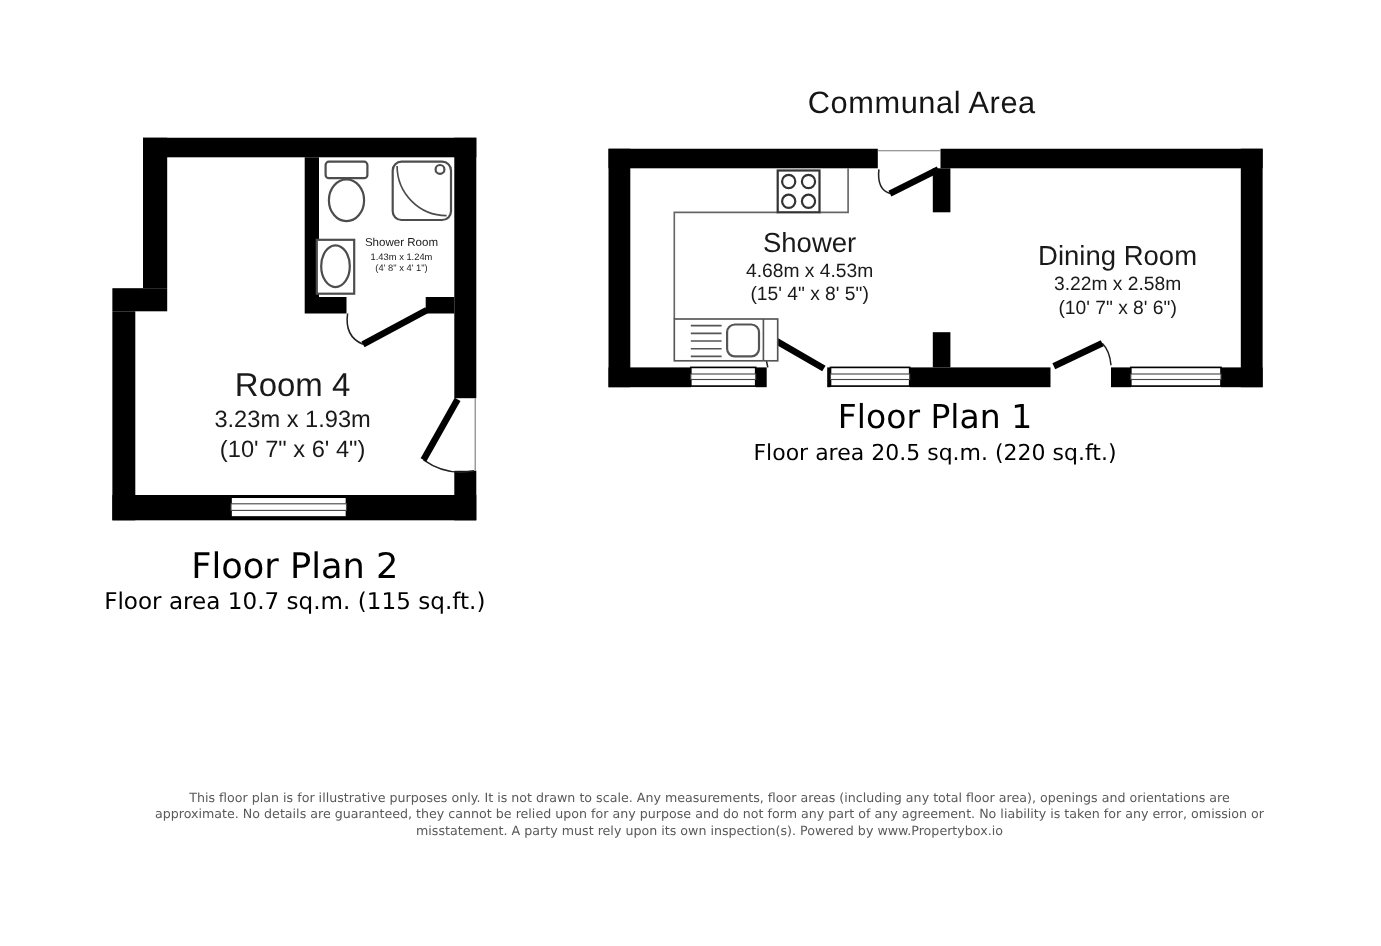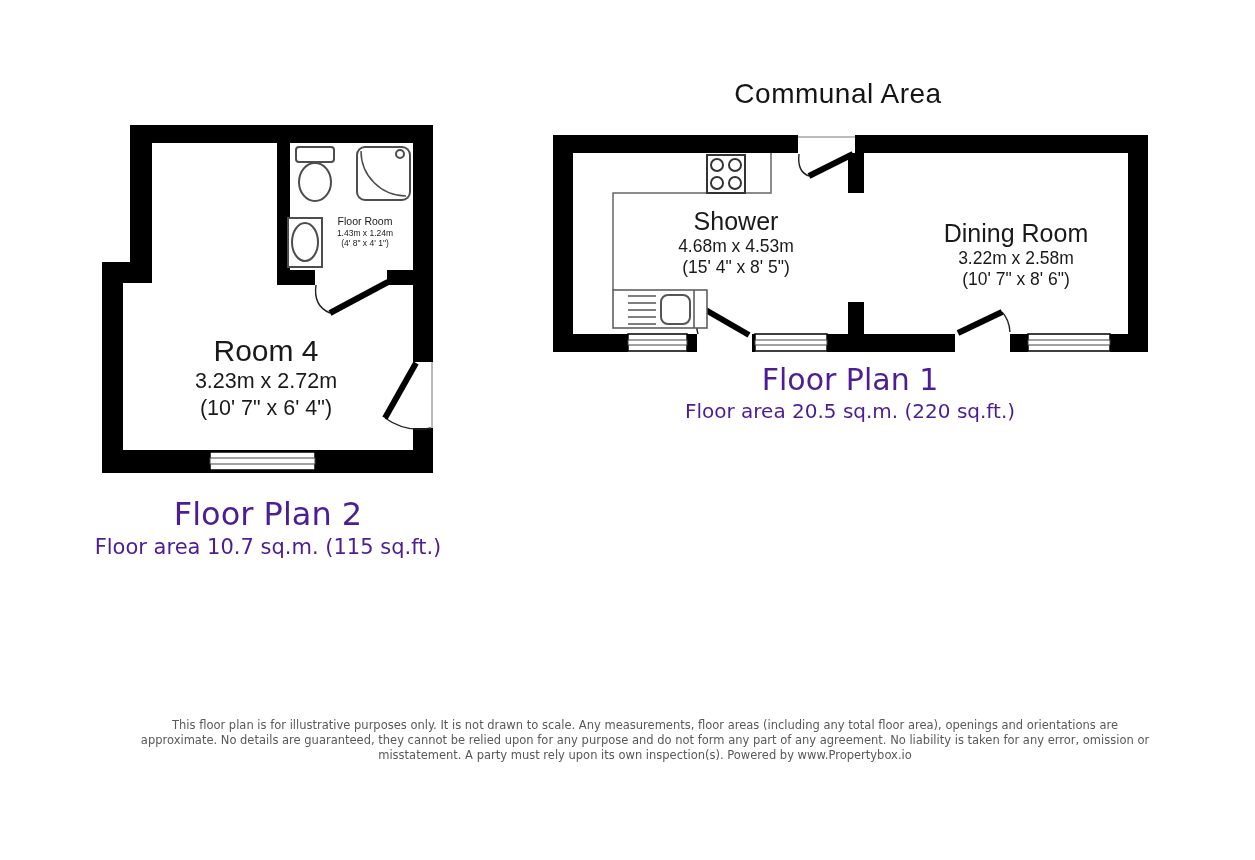--- a/index.html
+++ b/index.html
@@ -31,21 +31,21 @@
   
   .room-label .rname{font-size:25px;line-height:30px;}
   .room-label .rdim{font-size:17.5px;line-height:21px;}
   .room-label-sm .rname{font-size:10.5px;line-height:13px;}
   .room-label-sm .rdim{font-size:8.5px;line-height:10px;}
   .room1-label .rname{font-size:30px;line-height:34px;}
   .room1-label .rdim{font-size:21.5px;line-height:27px;}
 
   .plan-title{
     font-family:"DejaVu Sans", sans-serif;
-    color:#4c1d95;
+    color:#000000;
   }
   .plan-title .pt-name{font-size:30px;line-height:36px;}
   .plan-title .pt-area{font-size:20px;line-height:26px;}
   .fp2 .pt-name{font-size:32px;line-height:40px;}
   .fp2 .pt-area{font-size:21px;line-height:26px;}
 
   .disclaimer{
     left:105px;top:718px;width:1080px;
     font-family:"DejaVu Sans", sans-serif;
     font-size:11.5px;line-height:15px;
@@ -108,28 +108,28 @@
       <path class="fixt-thin" d="M361,151 A45 45 0 0 0 406,196"></path>
       <circle class="fixt" cx="400" cy="154" r="4"></circle>
     </g>
     <g>
       <rect class="fixt" x="288" y="218" width="34" height="49"></rect>
       <ellipse class="fixt" cx="305" cy="242" rx="13" ry="19"></ellipse>
     </g>
   </svg>
 
   <div class="abs center room-label-sm" style="left:322px;top:215px;width:86px;">
-    <div class="rname">Floor Room</div>
+    <div class="rname">Shower Room</div>
     <div class="rdim">1.43m x 1.24m</div>
     <div class="rdim">(4' 8" x 4' 1")</div>
   </div>
 
   <div class="abs center room1-label" style="left:146px;top:334px;width:240px;">
     <div class="rname">Room 4</div>
-    <div class="rdim">3.23m x 2.72m</div>
+    <div class="rdim">3.23m x 1.93m</div>
     <div class="rdim">(10' 7" x 6' 4")</div>
   </div>
 
   <div class="abs center plan-title fp2" style="left:68px;top:494px;width:400px;">
     <div class="pt-name">Floor Plan 2</div>
     <div class="pt-area">Floor area 10.7 sq.m. (115 sq.ft.)</div>
   </div>
 
   <svg class="abs" style="left:553px;top:135px;" width="595" height="220" viewBox="553 135 595 220">
     <g>

